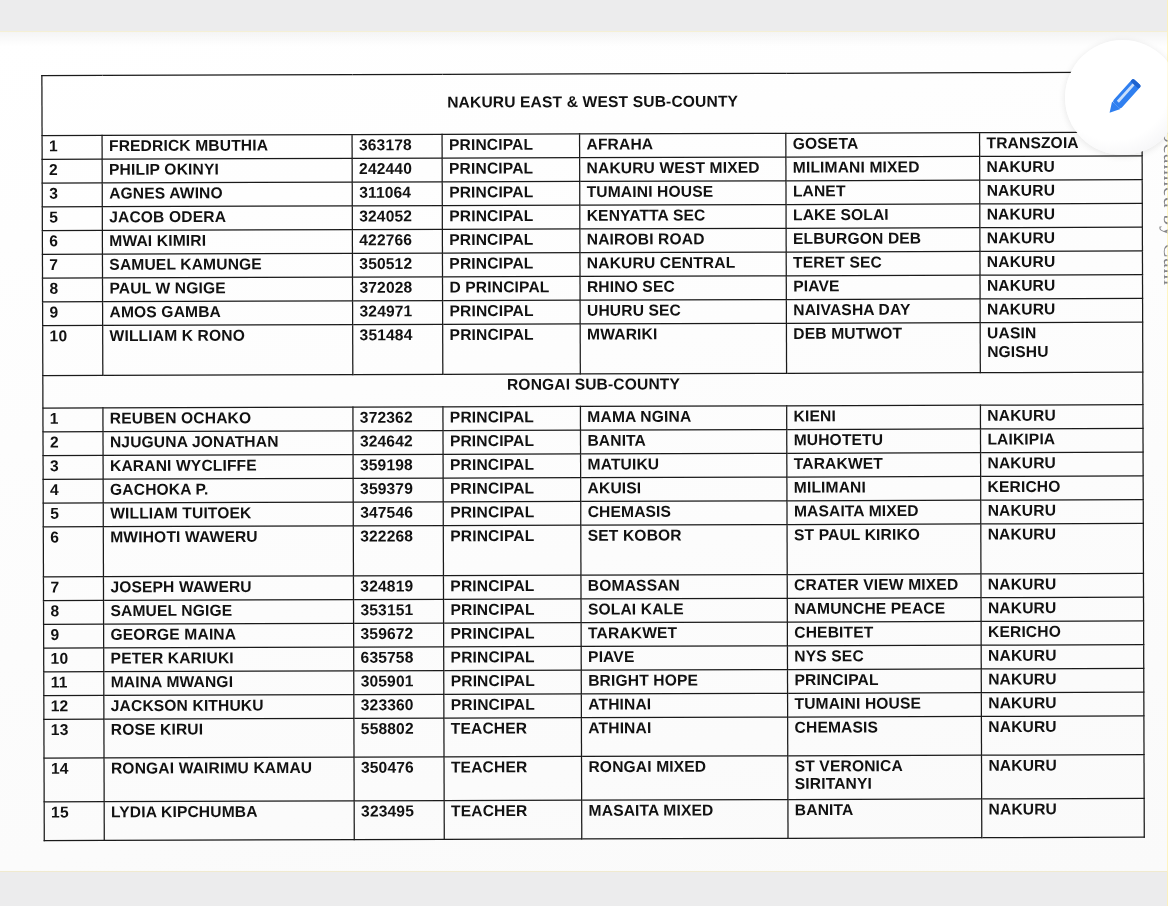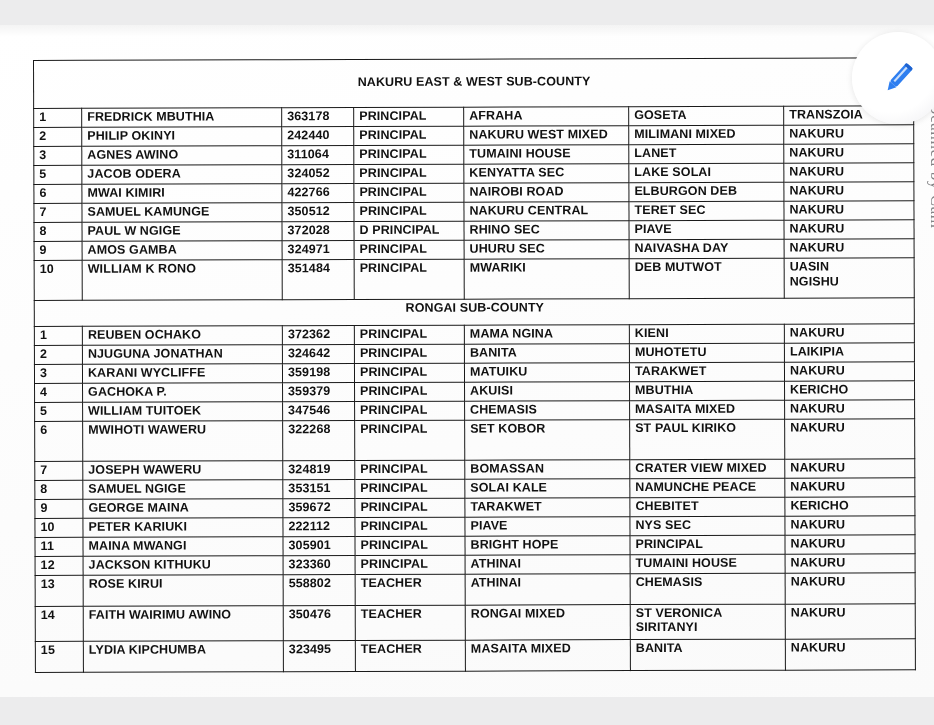--- a/index.html
+++ b/index.html
@@ -283,21 +283,21 @@
             <td>MATUIKU</td>
             <td>TARAKWET</td>
             <td>NAKURU</td>
           </tr>
           <tr class="row">
             <td class="no-cell">4</td>
             <td>GACHOKA P.</td>
             <td>359379</td>
             <td>PRINCIPAL</td>
             <td>AKUISI</td>
-            <td>MBUTHIA</td>
+            <td>MILIMANI</td>
             <td>KERICHO</td>
           </tr>
           <tr class="row">
             <td class="no-cell">5</td>
             <td>WILLIAM TUITOEK</td>
             <td>347546</td>
             <td>PRINCIPAL</td>
             <td>CHEMASIS</td>
             <td>MASAITA MIXED</td>
             <td>NAKURU</td>
@@ -334,21 +334,21 @@
             <td>GEORGE MAINA</td>
             <td>359672</td>
             <td>PRINCIPAL</td>
             <td>TARAKWET</td>
             <td>CHEBITET</td>
             <td>KERICHO</td>
           </tr>
           <tr class="row">
             <td class="no-cell">10</td>
             <td>PETER KARIUKI</td>
-            <td>222112</td>
+            <td>635758</td>
             <td>PRINCIPAL</td>
             <td>PIAVE</td>
             <td>NYS SEC</td>
             <td>NAKURU</td>
           </tr>
           <tr class="row">
             <td class="no-cell">11</td>
             <td>MAINA MWANGI</td>
             <td>305901</td>
             <td>PRINCIPAL</td>
@@ -369,21 +369,21 @@
             <td class="no-cell">13</td>
             <td>ROSE KIRUI</td>
             <td>558802</td>
             <td>TEACHER</td>
             <td>ATHINAI</td>
             <td>CHEMASIS</td>
             <td>NAKURU</td>
           </tr>
           <tr class="row tall2">
             <td class="no-cell">14</td>
-            <td>FAITH WAIRIMU AWINO</td>
+            <td>RONGAI WAIRIMU KAMAU</td>
             <td>350476</td>
             <td>TEACHER</td>
             <td>RONGAI MIXED</td>
             <td>ST VERONICA SIRITANYI</td>
             <td>NAKURU</td>
           </tr>
           <tr class="row tall3">
             <td class="no-cell">15</td>
             <td>LYDIA KIPCHUMBA</td>
             <td>323495</td>

